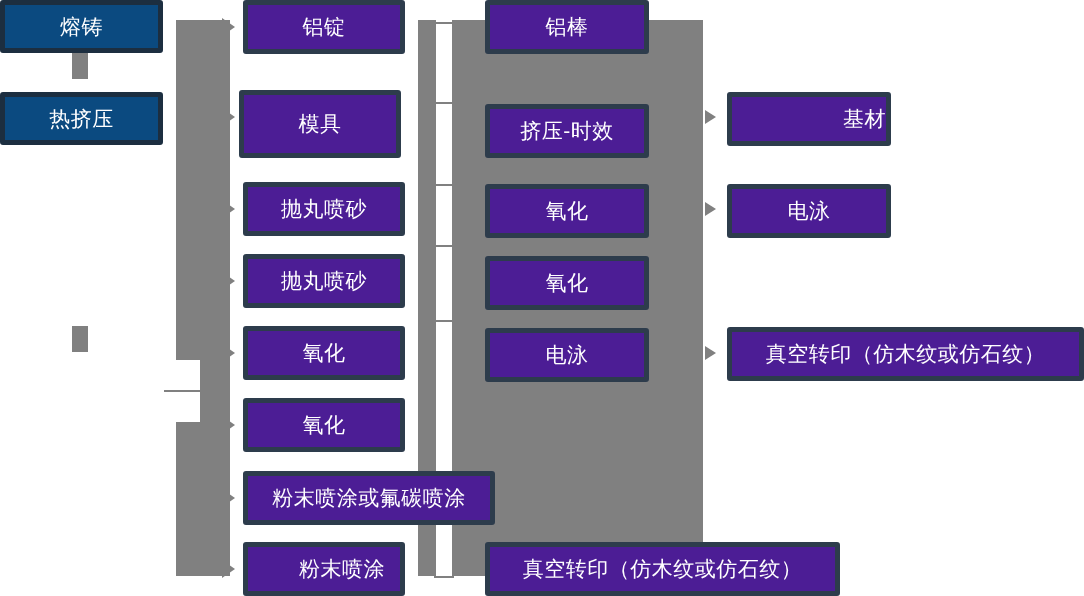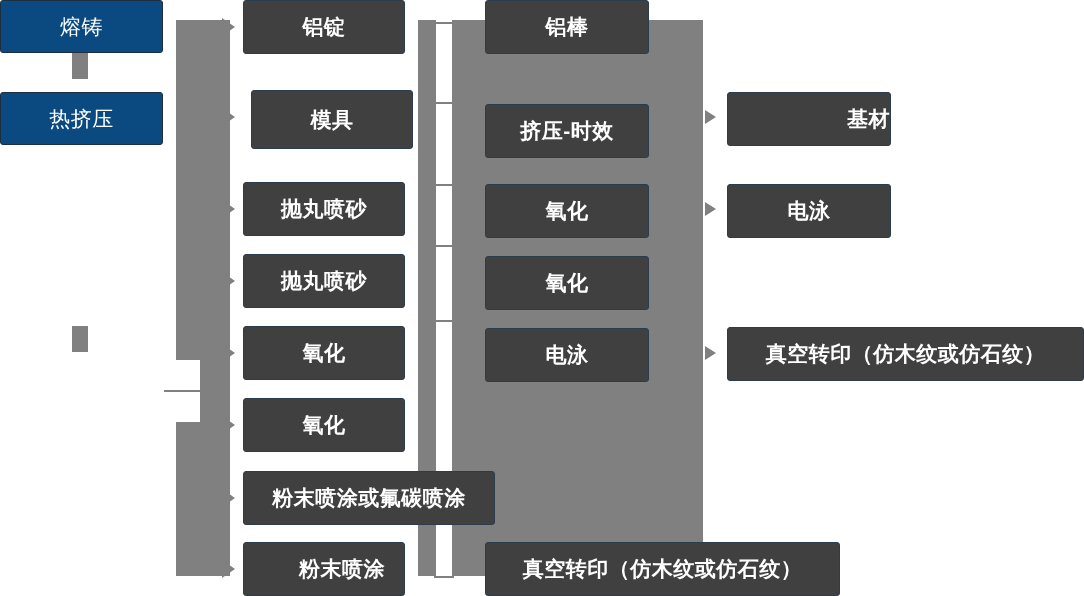--- a/index.html
+++ b/index.html
@@ -46,36 +46,35 @@
   }
 
   
   .box {
     position: absolute;
     box-sizing: border-box;
     display: flex;
     align-items: center;
     justify-content: center;
     color: #ffffff;
-    border: 1px solid #0ea5e9;
+    border: 5px solid #0ea5e9;
     border-radius: 3px;
     font-size: 21px;
     line-height: 1.1;
     letter-spacing: 0.5px;
     white-space: nowrap;
     text-align: center;
   }
   .box.dark {
     background: #0b4a80;
     border-color: #1c2e40;
   }
   .box.bright {
-    background: #404040;
+    background: #4c1d95;
     border-color: #2d3c4c;
-    font-weight: bold;
   }
   
   .box::before {
     content: "";
     position: absolute;
     left: 6px;
     right: -4px;
     top: -4px;
     height: 4px;
     background: transparent;
@@ -122,21 +121,21 @@
   <div class="box dark" style="left:0px; top:0px; width:163px; height:53px;">
     <span>熔铸</span>
   </div>
   <div class="box dark" style="left:0px; top:92px; width:163px; height:53px;">
     <span>热挤压</span>
   </div>
 
   <div class="box bright" style="left:243px; top:0px; width:162px; height:54px;">
     <span>铝锭</span>
   </div>
-  <div class="box bright" style="left:251px; top:90px; width:162px; height:59px;">
+  <div class="box bright" style="left:239px; top:90px; width:162px; height:68px;">
     <span>模具</span>
   </div>
   <div class="box bright" style="left:243px; top:182px; width:162px; height:54px;">
     <span>抛丸喷砂</span>
   </div>
   <div class="box bright" style="left:243px; top:254px; width:162px; height:54px;">
     <span>抛丸喷砂</span>
   </div>
   <div class="box bright" style="left:243px; top:326px; width:162px; height:54px;">
     <span>氧化</span>

